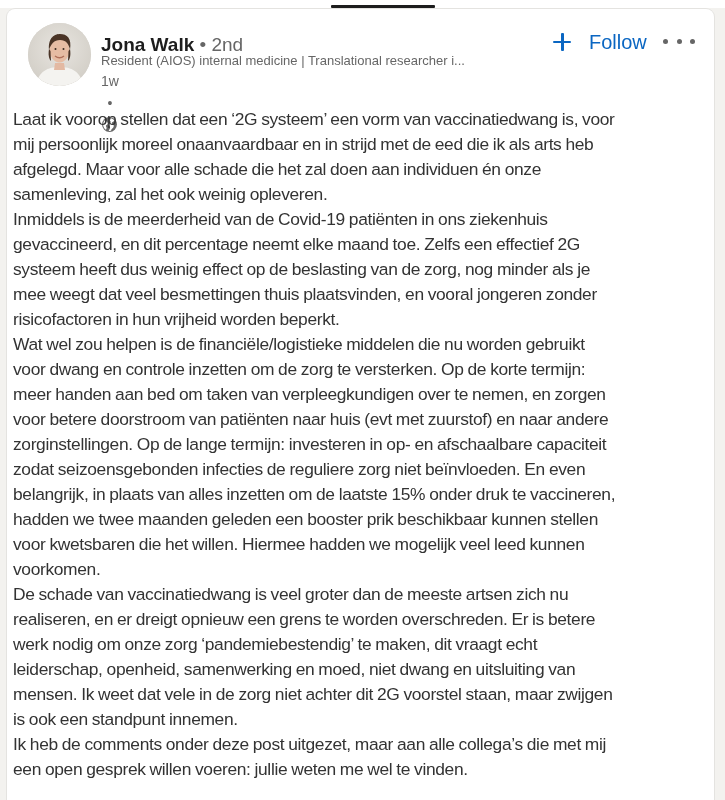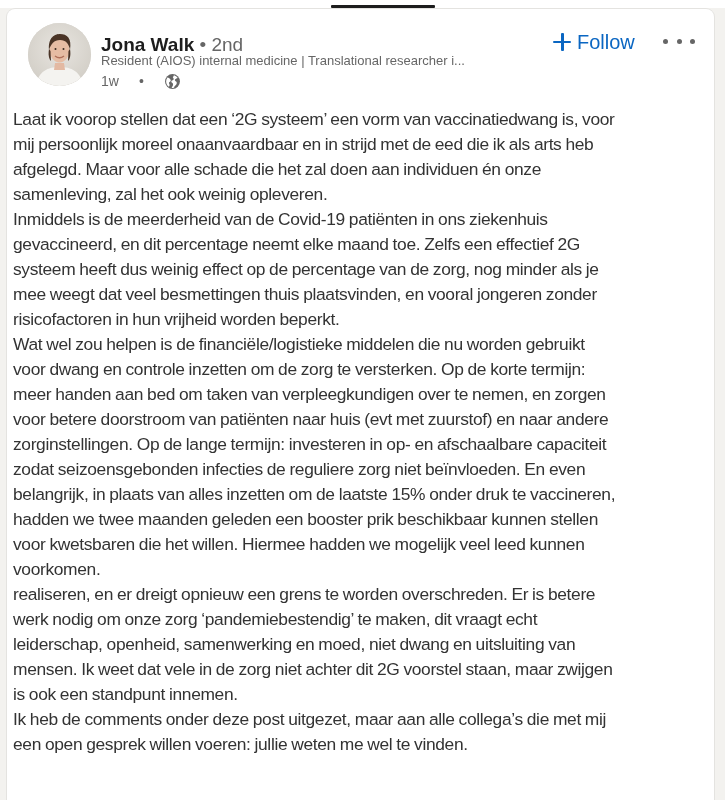--- a/index.html
+++ b/index.html
@@ -69,33 +69,34 @@
       color: #666666;
       white-space: nowrap;
     }
     .meta-line {
       position: absolute;
       left: 94px; top: 63px;
       font-size: 14px;
       line-height: 18px;
       color: #666666;
       display: flex;
-      align-items: flex-end;
-      gap: 20px;
+      align-items: center;
+      gap: 4px;
+      flex-direction: column;
     }
     .globe-icon {
       display: inline-block;
       width: 17px; height: 17px;
     }
     .follow-button {
       position: absolute;
       left: 546px; top: 20px;
       display: flex;
       align-items: center;
-      gap: 6px;
+      gap: 18px;
       color: #0a66c2;
       font-size: 20px;
       font-weight: 400;
       line-height: 26px;
       cursor: pointer;
       background: none;
       border: none;
       padding: 0;
       font-family: "Liberation Sans", "DejaVu Sans", sans-serif;
     }
@@ -203,33 +204,34 @@
     <span class="dot"></span>
   </div>
 
   <div class="post-body">
     <span class="line">Laat ik voorop stellen dat een ‘2G systeem’ een vorm van vaccinatiedwang is, voor</span>
     <span class="line">mij persoonlijk moreel onaanvaardbaar en in strijd met de eed die ik als arts heb</span>
     <span class="line">afgelegd. Maar voor alle schade die het zal doen aan individuen én onze</span>
     <span class="line">samenleving, zal het ook weinig opleveren.</span>
     <span class="line">Inmiddels is de meerderheid van de Covid-19 patiënten in ons ziekenhuis</span>
     <span class="line">gevaccineerd, en dit percentage neemt elke maand toe. Zelfs een effectief 2G</span>
-    <span class="line">systeem heeft dus weinig effect op de percentage van de zorg, nog minder als je</span>
+    <span class="line">systeem heeft dus weinig effect op de beslasting van de zorg, nog minder als je</span>
     <span class="line">mee weegt dat veel besmettingen thuis plaatsvinden, en vooral jongeren zonder</span>
     <span class="line">risicofactoren in hun vrijheid worden beperkt.</span>
     <span class="line">Wat wel zou helpen is de financiële/logistieke middelen die nu worden gebruikt</span>
     <span class="line">voor dwang en controle inzetten om de zorg te versterken. Op de korte termijn:</span>
     <span class="line">meer handen aan bed om taken van verpleegkundigen over te nemen, en zorgen</span>
     <span class="line">voor betere doorstroom van patiënten naar huis (evt met zuurstof) en naar andere</span>
     <span class="line">zorginstellingen. Op de lange termijn: investeren in op- en afschaalbare capaciteit</span>
     <span class="line">zodat seizoensgebonden infecties de reguliere zorg niet beïnvloeden. En even</span>
     <span class="line">belangrijk, in plaats van alles inzetten om de laatste 15% onder druk te vaccineren,</span>
     <span class="line">hadden we twee maanden geleden een booster prik beschikbaar kunnen stellen</span>
     <span class="line">voor kwetsbaren die het willen. Hiermee hadden we mogelijk veel leed kunnen</span>
     <span class="line">voorkomen.</span>
+    <span class="line">De schade van vaccinatiedwang is veel groter dan de meeste artsen zich nu</span>
     <span class="line">realiseren, en er dreigt opnieuw een grens te worden overschreden. Er is betere</span>
     <span class="line">werk nodig om onze zorg ‘pandemiebestendig’ te maken, dit vraagt echt</span>
     <span class="line">leiderschap, openheid, samenwerking en moed, niet dwang en uitsluiting van</span>
     <span class="line">mensen. Ik weet dat vele in de zorg niet achter dit 2G voorstel staan, maar zwijgen</span>
     <span class="line">is ook een standpunt innemen.</span>
     <span class="line">Ik heb de comments onder deze post uitgezet, maar aan alle collega’s die met mij</span>
     <span class="line">een open gesprek willen voeren: jullie weten me wel te vinden.</span>
   </div>
 
 </div>

